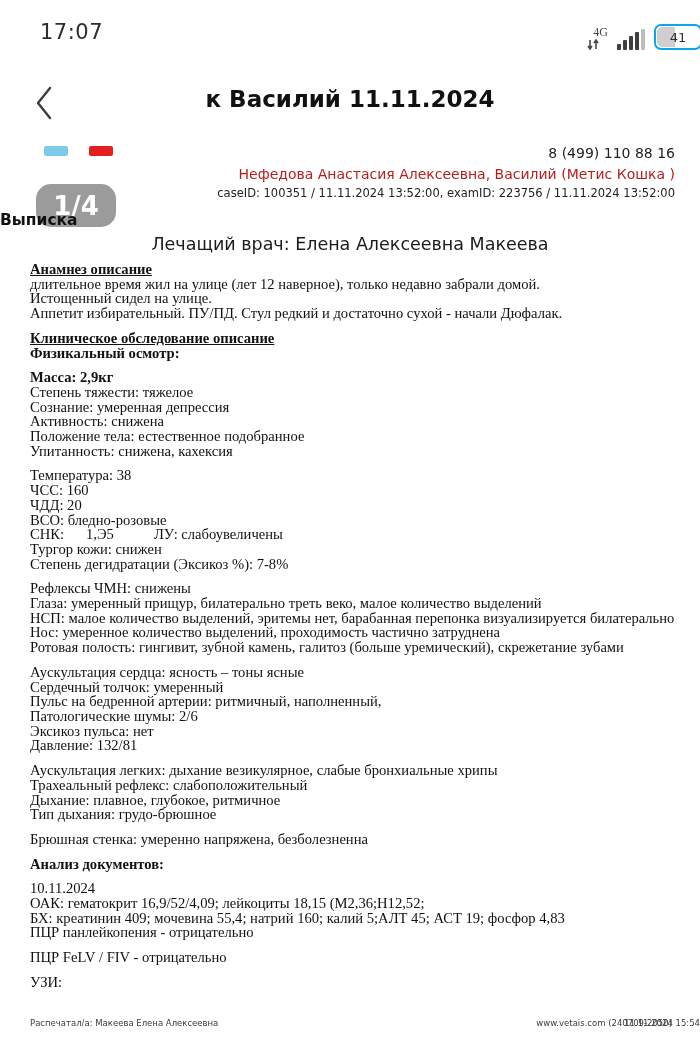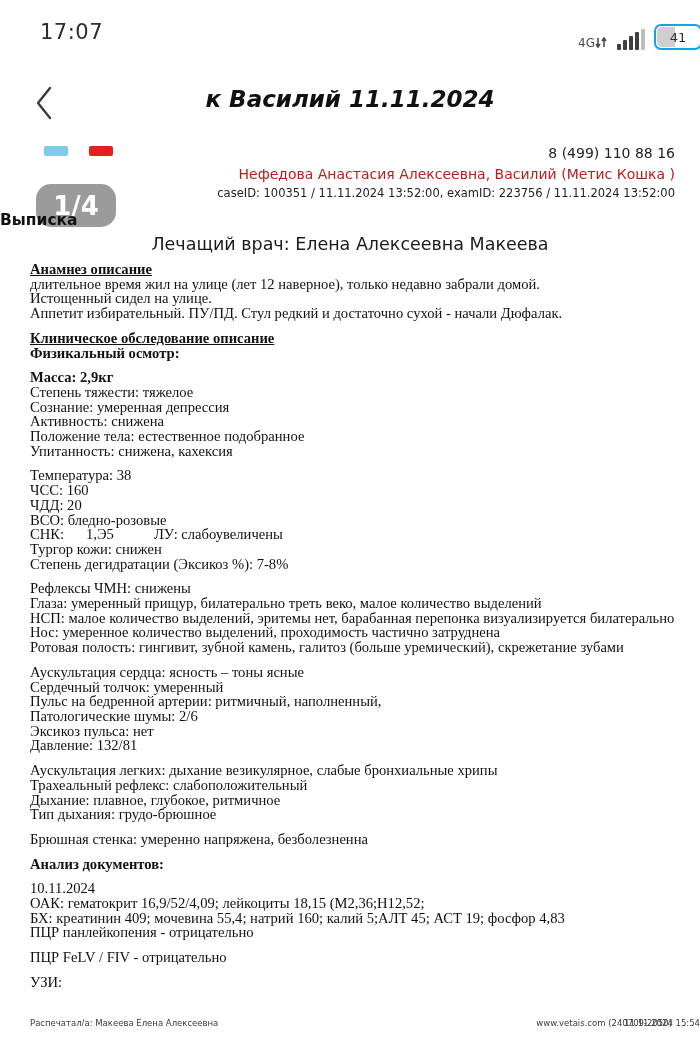--- a/index.html
+++ b/index.html
@@ -4,33 +4,33 @@
 <style>
   html,body{margin:0;padding:0;background:#ffffff;}
   #screen{
     position:relative;width:700px;height:1056px;background:#ffffff;overflow:hidden;
     font-family:"DejaVu Sans",sans-serif;color:#1b1b1b;
   }
   
   .statusbar{position:absolute;top:0;left:0;width:700px;height:62px;padding-left:40px;}
   .time{position:absolute;left:40px;top:20px;font-size:21px;color:#2e2e2e;letter-spacing:.5px;}
   .sb-right{position:absolute;right:38px;top:16px;display:flex;align-items:flex-end;gap:9px;height:34px;}
-  .net-col{display:flex;flex-direction:row;align-items:flex-start;line-height:1;}
+  .net-col{display:flex;flex-direction:column;align-items:flex-start;line-height:1;font-family:Liberation Serif, serif;}
   .net-label{font-size:12px;color:#4a4a4a;margin-bottom:1px;margin-left:6px;}
   .arrows{display:flex;align-items:flex-end;}
   .bars{display:flex;align-items:flex-end;gap:2px;height:20px;}
   .bar{width:4px;background:#3f3f3f;border-radius:1px;}
   .bar.dim{background:#bdbdbd;}
   .battery{position:relative;width:44px;height:22px;border:2px solid #0ea5e9;border-radius:7px;display:flex;align-items:center;justify-content:center;}
   .battery .fill{position:absolute;left:1px;top:1px;bottom:1px;background:#cfcfcf;border-radius:5px 0 0 5px;}
   .battery .pct{position:relative;font-size:13px;color:#2e2e2e;}
   .battery .nub{position:absolute;right:-6px;top:6px;width:3px;height:8px;background:#5a5a5a;border-radius:0 2px 2px 0;}
   
   .back-btn{position:absolute;left:26px;top:82px;width:36px;height:42px;display:flex;align-items:center;justify-content:center;cursor:pointer;}
-  .page-title{position:absolute;left:0;top:86px;width:700px;text-align:center;font-size:23px;font-weight:bold;color:#111;font-style:italic;}
+  .page-title{position:absolute;left:0;top:86px;width:700px;text-align:center;font-size:23px;font-weight:bold;color:#111;}
   
   .swatch{position:absolute;top:146px;width:24px;height:10px;border-radius:2px;}
   .swatch.blue{left:44px;}
   .swatch.red{left:89px;}
   .phone{position:absolute;right:25px;top:145px;font-size:14px;color:#222;}
   .owner{position:absolute;right:25px;top:166px;font-size:14px;color:#b91c1c;}
   .caseline{position:absolute;right:25px;top:186px;font-size:11.5px;color:#222;}
   .page-badge{position:absolute;left:36px;top:184px;width:80px;height:43px;background:#9b9b9b;border-radius:15px;
     display:flex;align-items:center;justify-content:center;color:#fff;font-size:26px;font-weight:bold;cursor:pointer;}
   .doc-title{position:absolute;left:0;top:211px;width:700px;font-size:15.5px;font-weight:bold;color:#111;}

